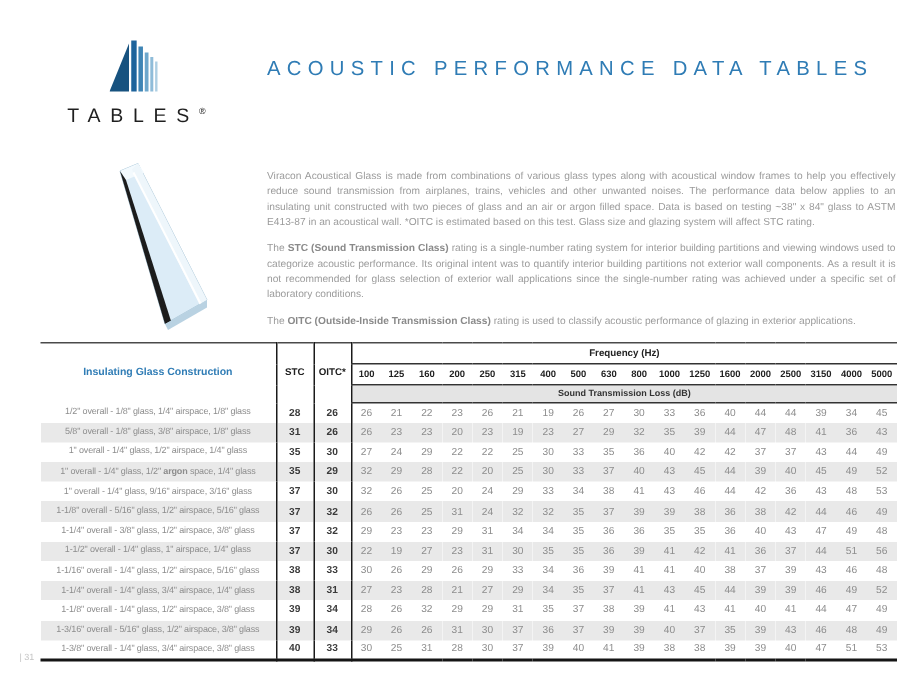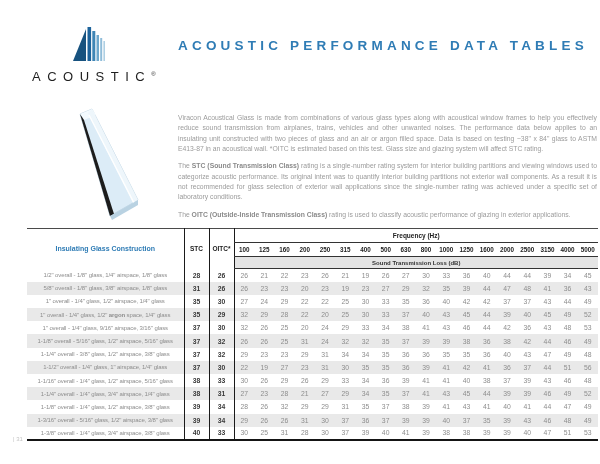--- a/index.html
+++ b/index.html
@@ -7,21 +7,21 @@
         font-family:"Liberation Sans",sans-serif;-webkit-font-smoothing:antialiased;}
 
   
   .logo{position:absolute;left:32px;top:24px;width:118px;text-align:center;}
   .logo svg{display:block;margin:0 auto;}
   .brand{margin-top:7px;font-size:13px;letter-spacing:6.5px;color:#1f1f1f;font-weight:normal;white-space:nowrap;}
   .brand sup{font-size:6px;letter-spacing:0;}
 
   
   .title{position:absolute;left:178px;top:38px;width:420px;color:#2f7cb5;
-         font-size:13.5px;font-weight:bold;letter-spacing:4.2px;white-space:nowrap;}
+         font-size:13.5px;font-weight:normal;letter-spacing:4.2px;white-space:nowrap;}
   .subtitle{position:absolute;left:178px;top:98px;color:#2f7cb5;
             font-size:8px;font-weight:bold;letter-spacing:1.4px;white-space:nowrap;}
 
   
   .copy{position:absolute;left:178px;top:113px;width:419px;
         font-size:6.8px;line-height:1.52;color:#9b9b9b;text-align:justify;}
   .copy p{margin:0 0 7px 0;}
   .copy b{color:#8a8a8a;}
 
   
@@ -55,21 +55,21 @@
 
   <div class="logo">
     <svg width="36" height="38" viewBox="0 0 36 38">
       <polygon points="0,37 13,5 13,37" fill="#17527f"></polygon>
       <rect x="14.5" y="3" width="3.6" height="34" fill="#1d639b"></rect>
       <rect x="19.3" y="7" width="3.0" height="30" fill="#3f85b5"></rect>
       <rect x="23.5" y="11" width="2.5" height="26" fill="#6ea7cc"></rect>
       <rect x="27.2" y="14" width="2.0" height="23" fill="#8fbcd9"></rect>
       <rect x="30.4" y="17" width="1.6" height="20" fill="#aecfe3"></rect>
     </svg>
-    <div class="brand"><span>ACOUSTIC</span><sup>®</sup></div>
+    <div class="brand"><span>TABLES</span><sup>®</sup></div>
   </div>
 
   <div class="title">ACOUSTIC PERFORMANCE DATA TABLES</div>
 
   <div class="copy">
     <p>Viracon Acoustical Glass is made from combinations of various glass types along with acoustical window frames to help you effectively reduce sound transmission from airplanes, trains, vehicles and other unwanted noises. The performance data below applies to an insulating unit constructed with two pieces of glass and an air or argon filled space. Data is based on testing ~38" x 84" glass to ASTM E413-87 in an acoustical wall. *OITC is estimated based on this test. Glass size and glazing system will affect STC rating.</p>
     <p><span>The </span><b>STC (Sound Transmission Class)</b><span> rating is a single-number rating system for interior building partitions and viewing windows used to categorize acoustic performance. Its original intent was to quantify interior building partitions not exterior wall components. As a result it is not recommended for glass selection of exterior wall applications since the single-number rating was achieved under a specific set of laboratory conditions.</span></p>
     <p><span>The </span><b>OITC (Outside-Inside Transmission Class)</b><span> rating is used to classify acoustic performance of glazing in exterior applications.</span></p>
   </div>
 

